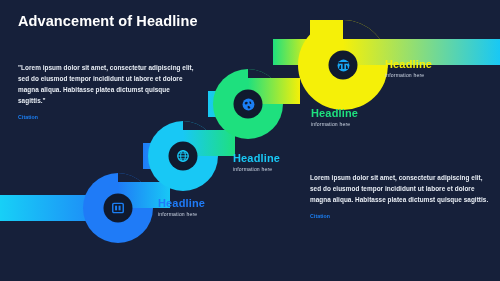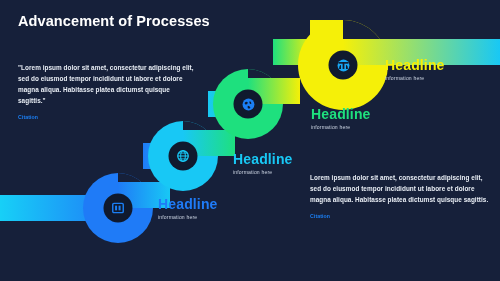--- a/index.html
+++ b/index.html
@@ -58,21 +58,21 @@
     display:flex;align-items:center;justify-content:center;
     box-shadow:0 0 0 1.5px #101a2e;
   }
   .node svg{display:block;}
 
   
   .hl{
     position:absolute;
   }
   .hl-title{
-    font-size:14px;
+    font-size:11px;
     font-weight:bold;
     letter-spacing:0.15px;
     line-height:1.1;
   }
   .hl-sub{
     font-size:5.1px;
     color:#cdd6e4;
     margin-top:3px;
     letter-spacing:0.15px;
     line-height:1.1;
@@ -143,21 +143,21 @@
     <path d="M248,104 L283,104 A35,35 0 0,0 248,69 Z" fill="#16203a"></path>
     <rect x="248" y="78" width="52" height="26" fill="url(#g4)"></rect>
 
     <rect x="273" y="39" width="40" height="26" fill="url(#g4)"></rect>
     <circle cx="343" cy="65" r="45" fill="#f5f008"></circle>
     <path d="M343,65 L388,65 A45,45 0 0,0 343,20 Z" fill="#16203a"></path>
     <rect x="310" y="20" width="33" height="45" fill="#f5f008"></rect>
     <rect x="343" y="39" width="157" height="26" fill="url(#g5)"></rect>
   </svg>
 
-  <div id="title">Advancement of Processes</div>
+  <div id="title">Advancement of Headline</div>
 
   <div class="quote-block" id="quote-left">
     <div class="quote-text">"Lorem ipsum dolor sit amet, consectetur adipiscing elit, sed do eiusmod tempor incididunt ut labore et dolore magna aliqua. Habitasse platea dictumst quisque sagittis."</div>
     <div class="citation">Citation</div>
   </div>
 
   <div class="quote-block" id="quote-right">
     <div class="quote-text">Lorem ipsum dolor sit amet, consectetur adipiscing elit, sed do eiusmod tempor incididunt ut labore et dolore magna aliqua. Habitasse platea dictumst quisque sagittis.</div>
     <div class="citation">Citation</div>
   </div>

